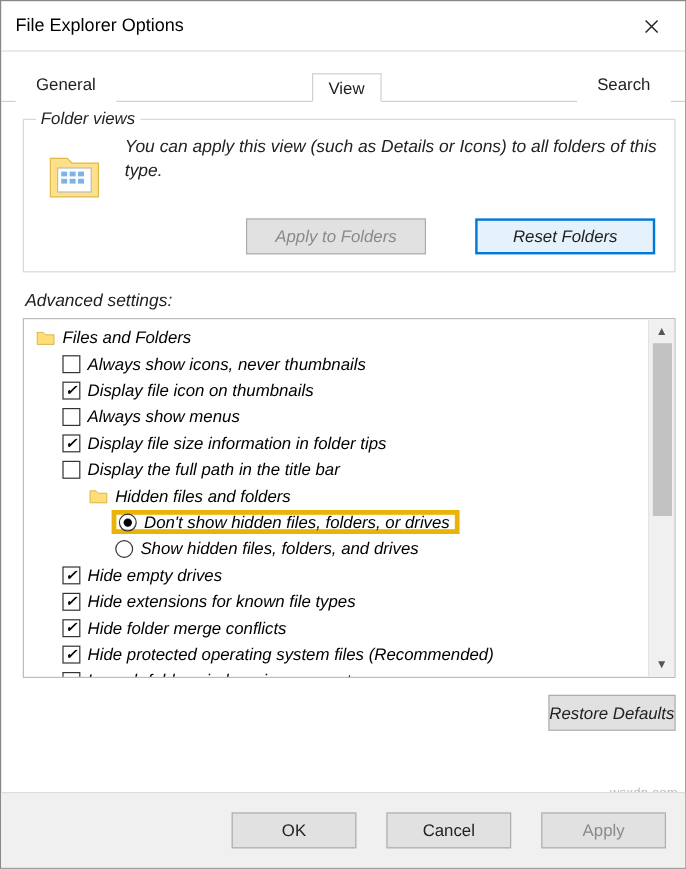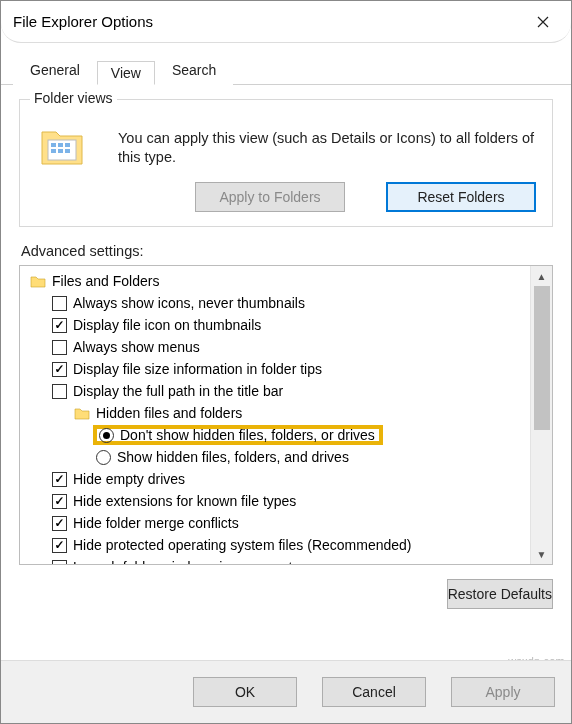--- a/index.html
+++ b/index.html
@@ -1,28 +1,28 @@
 <!DOCTYPE html>
 <html><head>
 <meta charset="utf-8">
 <style>
 * { box-sizing: border-box; font-family: "Segoe UI", Tahoma, sans-serif; }
 body { margin: 0; background: #fff; width: 572px; height: 724px; overflow: hidden; }
 .window { width: 572px; height: 724px; border: 1px solid #888; background: #fff; position: relative; }
-.titlebar { height: 42px; display: flex; align-items: center; padding: 0 6px 0 12px; border-bottom: 1px solid #ddd; border-radius: 20px; }
+.titlebar { height: 42px; display: flex; align-items: center; padding: 0 6px 0 12px; border-bottom: 1px solid #ddd; }
 .titlebar .title { font-size: 15px; color: #000; flex: 1; }
 .titlebar .close { width: 44px; height: 32px; display:flex; align-items:center; justify-content:center; font-size: 16px; color:#222; }
-.tabstrip { display:flex; align-items:flex-end; padding: 8px 12px 0 12px; height: 42px; border-bottom: 1px solid #d0d0d0; gap:0; }
+.tabstrip { display:flex; align-items:flex-end; padding: 8px 12px 0 12px; height: 42px; border-bottom: 1px solid #d0d0d0; gap:16px;justify-content:space-between; }
 .tab { padding: 6px 16px 6px 16px; font-size: 14px; color:#222; background:#fff; border:1px solid transparent; position:relative; top:1px; }
 .tab.active { border:1px solid #d0d0d0; border-bottom:1px solid #fff; }
 .tab-hl { border: 3px solid #c00; padding: 3px 13px 3px 13px; }
-.content { padding: 14px 18px 10px 18px; }
+.content { padding: 14px 8px 10px 18px; font-style: italic; }
 .groupbox { border:1px solid #d8d8d8; padding: 14px 12px 14px 12px; position:relative; margin-bottom: 16px; }
 .groupbox .legend { position:absolute; top:-10px; left:10px; background:#fff; padding:0 4px; font-size:14px; color:#222; }
-.fv-row { display:flex; gap:28px; align-items:flex-end; }
+.fv-row { display:flex; gap:14px; align-items:flex-start; }
 .fv-icon { width:48px; height:48px; margin:6px 4px 0 6px; }
 .fv-icon .folder-body { fill:#ffe08a; stroke:#e0b848; stroke-width:1; }
 .fv-text { font-size:14.5px; color:#222; line-height:1.35; flex:1; }
 .fv-btns { display:flex; gap:28px; justify-content:flex-end; margin-top:14px; padding-right:4px; }
 .btn { min-width:150px; height:30px; background:#e1e1e1; border:1px solid #adadad; font-size:14px; color:#222; display:flex; align-items:center; justify-content:center; cursor:default;margin-left:13px; }
 .btn.disabled { color:#8a8a8a; }
 .btn.focus { border:2px solid #0078d7; background:#e5f1fb; }
 .adv-label { font-size:14.5px; color:#222; margin: 6px 0 6px 2px; }
 .tree { border:1px solid #bcbcbc; height: 300px; position:relative; overflow:hidden; background:#fff; }
 .tree-inner { position:absolute; left:0; top:0; right:22px; bottom:0; padding:4px 2px; }

